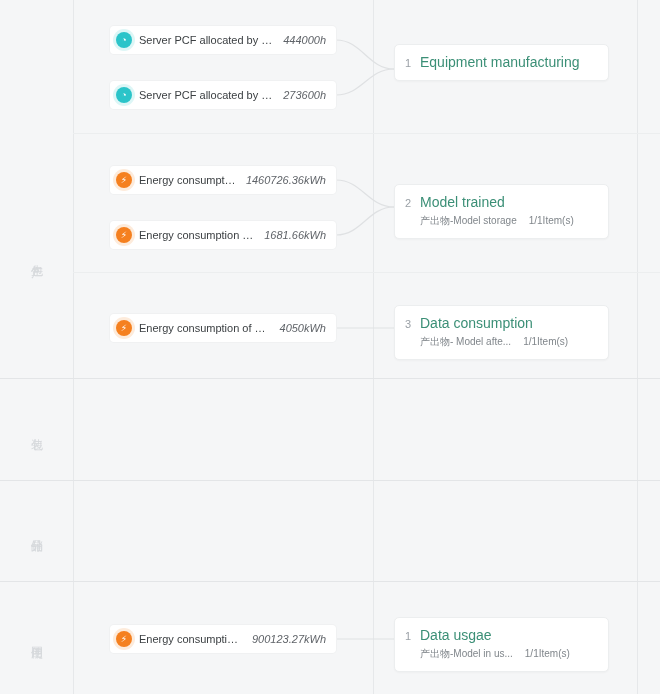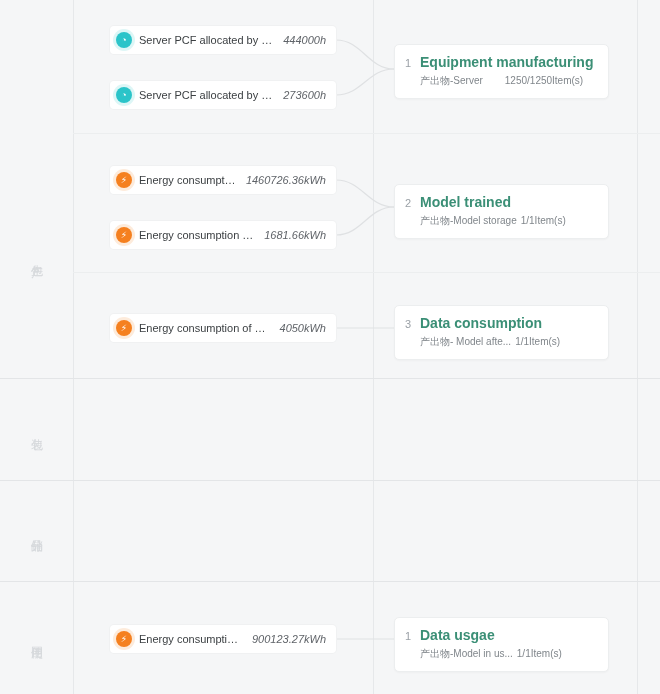--- a/index.html
+++ b/index.html
@@ -129,21 +129,21 @@
   }
   .proc-num {
     font-size: 11px;
     color: #9aa0a6;
     width: 15px;
     flex: 0 0 15px;
   }
   .proc-title {
     font-size: 14px;
     color: #3b8f76;
-    font-weight: bold;
+    font-weight: normal;
     white-space: nowrap;
     overflow: hidden;
     text-overflow: ellipsis;
   }
   .proc-sub {
     display: flex;
     align-items: baseline;
     margin-top: 4px;
     padding-left: 15px;
   }
@@ -153,21 +153,21 @@
     white-space: nowrap;
     overflow: hidden;
     text-overflow: ellipsis;
   }
   .proc-count {
     font-size: 10px;
     color: #80868b;
     margin-left: 8px;
     white-space: nowrap;
   }
-  .proc-sub.tight .proc-count { margin-left: 4px; }
+  .proc-sub.tight .proc-count { margin-left: 12px; }
 </style>
 </head>
 <body>
 
 <div id="canvas">
 
   <div class="vline" style="left:73px;"></div>
   <div class="vline" style="left:373px;"></div>
   <div class="vline" style="left:637px;"></div>
 
@@ -237,24 +237,20 @@
     <span class="io-icon orange">⚡</span>
     <span class="io-name">Energy consumption by mod...</span>
     <span class="io-value">900123.27kWh</span>
   </div>
 
   <div class="proc-card" style="left:394px;top:44px;">
     <div class="proc-head">
       <span class="proc-num">1</span>
       <span class="proc-title">Equipment manufacturing</span>
     </div>
-    <div class="proc-sub">
-      <span class="proc-out">产出物-Server</span>
-      <span class="proc-count" style="margin-left:22px;">1250/1250Item(s)</span>
-    </div>
   </div>
 
   <div class="proc-card" style="left:394px;top:184px;">
     <div class="proc-head">
       <span class="proc-num">2</span>
       <span class="proc-title">Model trained</span>
     </div>
     <div class="proc-sub tight">
       <span class="proc-out">产出物-Model storage</span>
       <span class="proc-count">1/1Item(s)</span>

